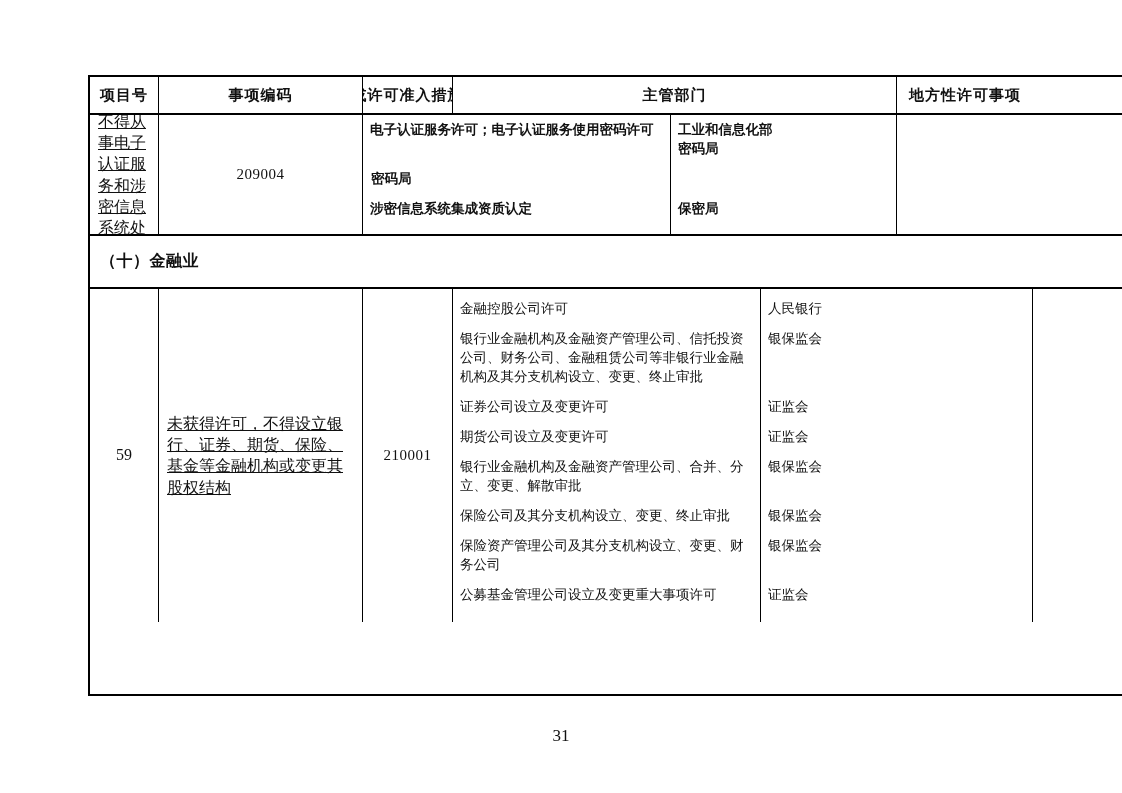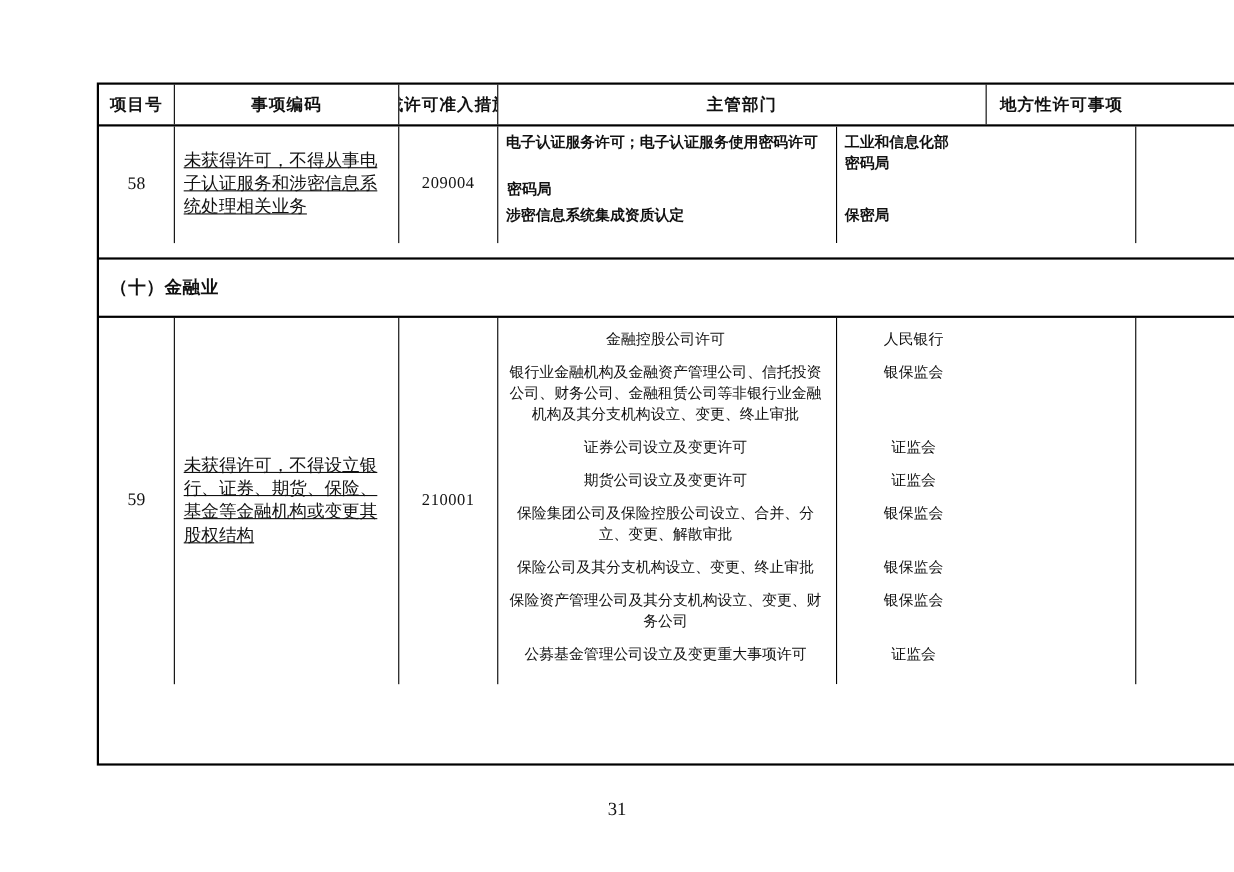--- a/index.html
+++ b/index.html
@@ -108,21 +108,20 @@
 
   <div class="trow header-row">
     <div class="cell">项目号</div>
     <div class="cell">事项编码</div>
     <div class="cell">禁止或许可准入措施描述</div>
     <div class="cell">主管部门</div>
     <div class="cell">地方性许可事项</div>
   </div>
 
   <div class="trow row-58">
-    <div class="cell cell-id">58</div>
     <div class="cell cell-item">未获得许可，不得从事电子认证服务和涉密信息系统处理相关业务</div>
     <div class="cell cell-code">209004</div>
     <div class="cell cell-measures" style="grid-column: span 2; font-weight: bold;">
       <div class="vline"></div>
       <div class="subrow">
         <div class="measure">电子认证服务许可；电子认证服务使用密码许可</div>
         <div class="dept">工业和信息化部
 密码局</div>
       </div>
       <div class="subrow">
@@ -137,40 +136,40 @@
   </div>
 
   <div class="trow" style="grid-template-columns: 1fr;">
     <div class="section-row" style="border-right:none;">（十）金融业</div>
   </div>
 
   <div class="trow row-59">
     <div class="cell cell-id">59</div>
     <div class="cell cell-item">未获得许可，不得设立银行、证券、期货、保险、基金等金融机构或变更其股权结构</div>
     <div class="cell cell-code">210001</div>
-    <div class="cell cell-measures" style="grid-column: span 2; text-align: center;">
+    <div class="cell cell-measures" style="grid-column: span 2;">
       <div class="vline"></div>
       <div class="subrow">
         <div class="measure">金融控股公司许可</div>
         <div class="dept">人民银行</div>
       </div>
       <div class="subrow">
         <div class="measure">银行业金融机构及金融资产管理公司、信托投资公司、财务公司、金融租赁公司等非银行业金融机构及其分支机构设立、变更、终止审批</div>
         <div class="dept">银保监会</div>
       </div>
       <div class="subrow">
         <div class="measure">证券公司设立及变更许可</div>
         <div class="dept">证监会</div>
       </div>
       <div class="subrow">
         <div class="measure">期货公司设立及变更许可</div>
         <div class="dept">证监会</div>
       </div>
       <div class="subrow">
-        <div class="measure">保险集团公司及保险控股公司设立、合并、分立、变更、解散审批</div>
+        <div class="measure">银行业金融机构及金融资产管理公司、合并、分立、变更、解散审批</div>
         <div class="dept">银保监会</div>
       </div>
       <div class="subrow">
         <div class="measure">保险公司及其分支机构设立、变更、终止审批</div>
         <div class="dept">银保监会</div>
       </div>
       <div class="subrow">
         <div class="measure">保险资产管理公司及其分支机构设立、变更、财务公司</div>
         <div class="dept">银保监会</div>
       </div>

